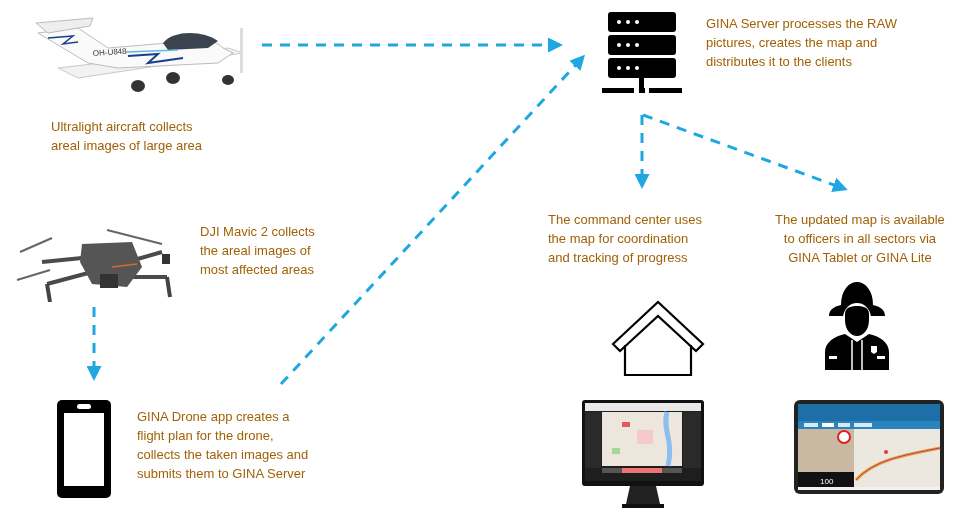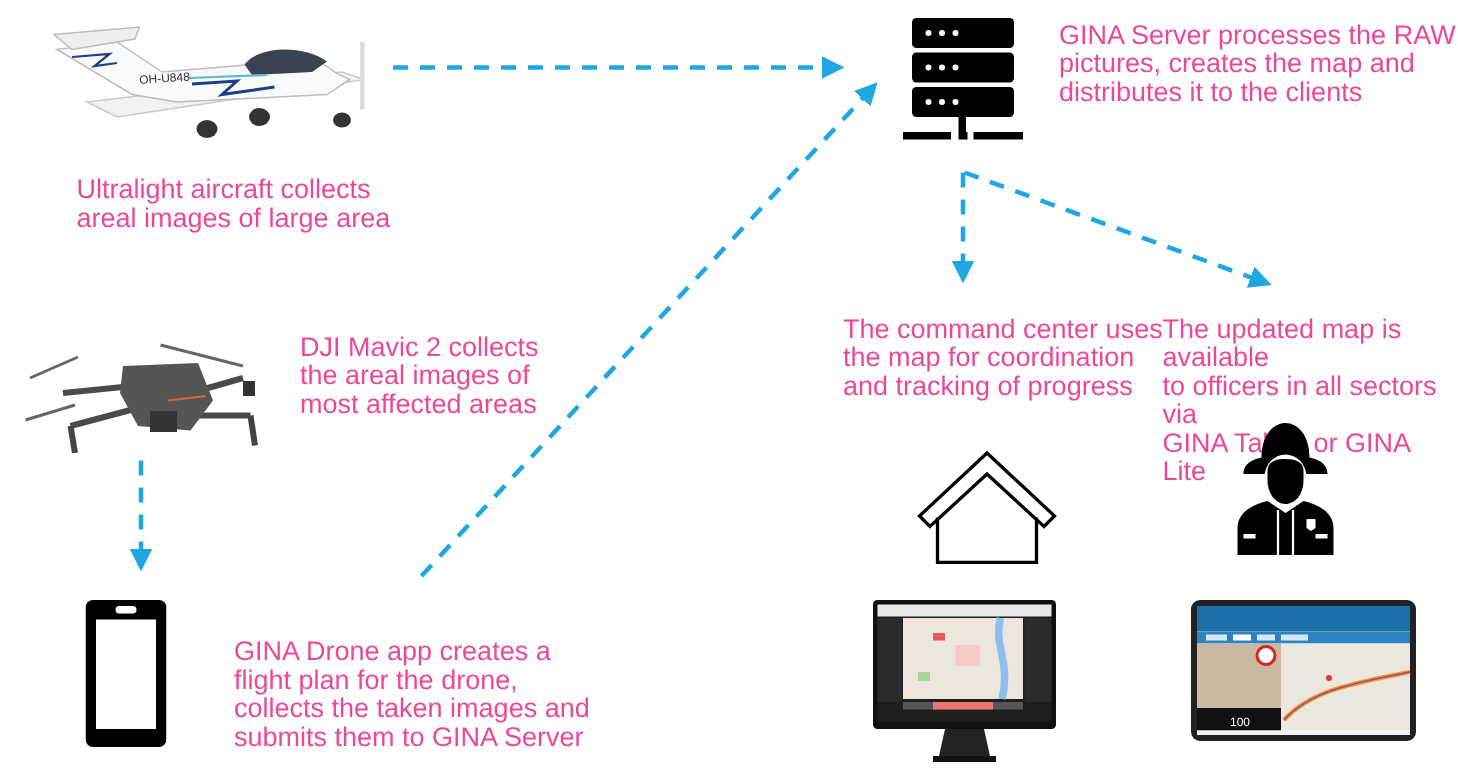--- a/index.html
+++ b/index.html
@@ -1,18 +1,18 @@
 <!DOCTYPE html>
 <html><head>
 <meta charset="utf-8">
 <style>
   html, body { margin: 0; padding: 0; background: #ffffff; }
   body { width: 972px; height: 514px; position: relative; overflow: hidden;
          font-family: "Liberation Sans", sans-serif; color: #3a3a3a; }
-  .txt { position: absolute; font-size: 18px; line-height: 19px; color: #ec4899; white-space: pre-line; }
+  .txt { position: absolute; font-size: 13px; line-height: 19px; color: #a16207; white-space: pre-line; }
   .abs { position: absolute; }
   svg.arrows { position: absolute; left: 0; top: 0; }
 </style>
 </head>
 <body>
 
 <svg class="arrows" width="972" height="514">
   <defs>
     <marker id="ah" viewBox="0 0 10 10" refX="8" refY="5" markerWidth="5" markerHeight="5" orient="auto">
       <path d="M0,0 L10,5 L0,10 z" fill="#1ea7e1"></path>
@@ -78,21 +78,21 @@
 the areal images of
 most affected areas</div>
 
 <div class="abs" style="left:57px;top:400px;width:54px;height:98px;">
   <svg width="54" height="98">
     <rect x="0" y="0" width="54" height="98" rx="5" fill="#000"></rect>
     <rect x="7" y="13" width="40" height="73" fill="#fff"></rect>
     <rect x="20" y="4" width="14" height="5" rx="2.5" fill="#fff"></rect>
   </svg>
 </div>
-<div class="txt" style="left:137px;top:425px;margin-left:19px;">GINA Drone app creates a
+<div class="txt" style="left:137px;top:407px;">GINA Drone app creates a
 flight plan for the drone,
 collects the taken images and
 submits them to GINA Server</div>
 
 <div class="abs" style="left:602px;top:10px;width:80px;height:85px;">
   <svg width="80" height="85">
     <rect x="6" y="2" width="68" height="20" rx="3" fill="#000"></rect>
     <rect x="6" y="25" width="68" height="20" rx="3" fill="#000"></rect>
     <rect x="6" y="48" width="68" height="20" rx="3" fill="#000"></rect>
     <g fill="#fff">
@@ -109,21 +109,21 @@
     <rect x="37" y="68" width="5" height="10" fill="#000"></rect>
     <rect x="0" y="78" width="32" height="5" fill="#000"></rect>
     <rect x="37" y="78" width="6" height="5" fill="#000"></rect>
     <rect x="47" y="78" width="33" height="5" fill="#000"></rect>
   </svg>
 </div>
 <div class="txt" style="left:706px;top:14px;">GINA Server processes the RAW
 pictures, creates the map and
 distributes it to the clients</div>
 
-<div class="txt" style="left:562px;top:210px;">The command center uses
+<div class="txt" style="left:548px;top:210px;">The command center uses
 the map for coordination
 and tracking of progress</div>
 <div class="abs" style="left:610px;top:292px;width:96px;height:84px;">
   <svg width="96" height="84">
     <path d="M3,52 L48,10 L93,52 L86,59 L48,24 L10,59 Z" fill="#fff" stroke="#000" stroke-width="2.2" stroke-linejoin="miter"></path>
     <path d="M15,53 L15,83 L81,83 L81,53" fill="none" stroke="#000" stroke-width="2.2"></path>
   </svg>
 </div>
 <div class="abs" style="left:582px;top:400px;width:122px;height:110px;">
   <svg width="122" height="110">
@@ -137,21 +137,21 @@
     <rect x="40" y="22" width="8" height="5" fill="#e45a5a"></rect>
     <rect x="20" y="68" width="80" height="5" fill="#555"></rect>
     <rect x="40" y="68" width="40" height="5" fill="#f07272"></rect>
     <rect x="3" y="12" width="16" height="56" fill="#2a2a2a"></rect>
     <rect x="101" y="12" width="18" height="56" fill="#2a2a2a"></rect>
     <path d="M48,86 L74,86 L78,104 L44,104 Z" fill="#222"></path>
     <rect x="40" y="104" width="42" height="4" fill="#111"></rect>
   </svg>
 </div>
 
-<div class="txt" style="left:775px;top:210px;">The updated map is available
+<div class="txt" style="left:775px;top:210px;text-align:center;">The updated map is available
 to officers in all sectors via
 GINA Tablet or GINA Lite</div>
 <div class="abs" style="left:823px;top:280px;width:68px;height:90px;">
   <svg width="68" height="90">
     <path d="M6,36 C6,28 14,26 18,25 C18,10 26,2 34,2 C42,2 50,10 50,25 C54,26 62,28 62,36 Z" fill="#000"></path>
     <ellipse cx="34" cy="38" rx="14" ry="15" fill="#fff"></ellipse>
     <path d="M22,34 C22,28 27,26 34,26 C41,26 46,28 46,34 L46,40 C46,50 40,56 34,56 C28,56 22,50 22,40 Z" fill="#000"></path>
     <path d="M2,90 L2,72 C2,62 12,56 22,54 L34,62 L46,54 C56,56 66,62 66,72 L66,90 Z" fill="#000"></path>
     <line x1="29" y1="60" x2="29" y2="90" stroke="#fff" stroke-width="1.5"></line>
     <line x1="39" y1="60" x2="39" y2="90" stroke="#fff" stroke-width="1.5"></line>

